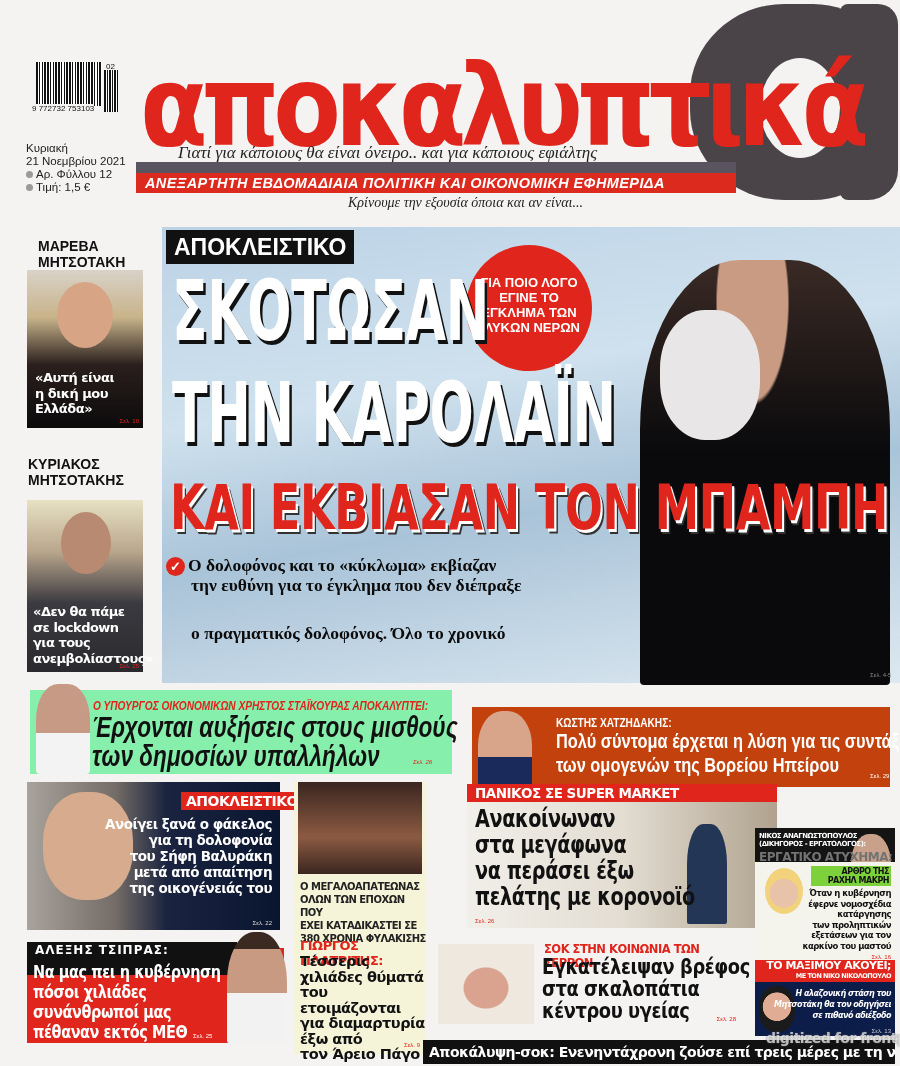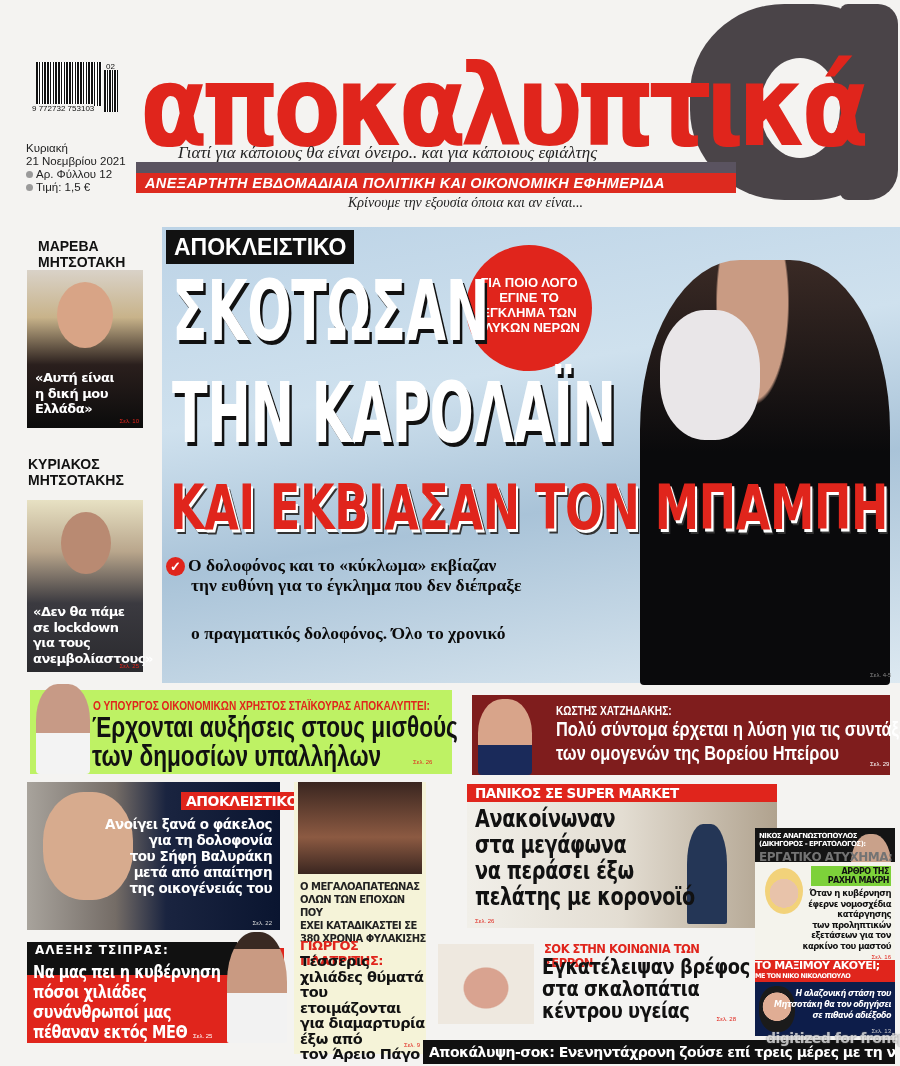--- a/index.html
+++ b/index.html
@@ -48,25 +48,25 @@
   .hero-baby { left: 660px; top: 310px; width: 100px; height: 130px; background: #e9e6e8; border-radius: 45%; }
   .excl-tag { left: 166px; top: 230px; background: #111; color:#fff; font-weight:bold; font-size: 23px; padding: 2px 8px; line-height: 30px; }
   .circle { left: 466px; top: 245px; width: 126px; height: 126px; border-radius:50%; background:#e0251c; color:#fff;
      text-align:center; font-size: 13px; line-height: 15px; padding-top: 30px; font-weight: bold; }
   .h1 { color:#fff; font-size: 84px; line-height: 78px; font-weight: bold; text-shadow: 4px 4px 0 #111; transform: scaleX(0.62); transform-origin:left top; white-space:nowrap; }
   .h1-red { color:#e0251c; font-size: 62px; line-height: 62px; font-weight: bold; text-shadow: 3px 3px 0 #fff, 5px 5px 0 #333; transform: scaleX(0.72); transform-origin:left top; white-space:nowrap; }
   .bullet { font-size: 17.5px; line-height: 18.5px; color:#0b0b0b; font-weight:bold; }
   .check { display:inline-block; width: 19px; height: 19px; border-radius:50%; background:#e0251c; color:#fff; font-size: 13px; text-align:center; line-height:19px; margin-right:3px; }
 
   
-  .story-box { background:#bef264; }
+  .story-box { background:#86efac;font-style:italic; }
   .kicker-red { color:#e0251c; font-weight:bold; }
   .h-cond { font-weight:bold; transform: scaleX(0.78); transform-origin:left top; white-space:nowrap; }
 
-  .blue-box { background: #7f1d1d; color:#fff; }
+  .blue-box { background: #c2410c; color:#fff;margin-top:12px; }
   .dark-box { background:#0c1b33; }
   .red-band { background:#e0251c; color:#fff; }
   .black-band { background:#111; color:#fff; }
 </style>
 </head>
 <body>
 
 <div class="abs barcode">
   <div class="barcode-bars"></div>
   <div class="barcode-addon"></div>
@@ -250,21 +250,21 @@
   <div class="abs kicker-red cond" style="left:112px;top:4px;font-size:11.5px;">ΣΟΚ ΣΤΗΝ ΚΟΙΝΩΝΙΑ ΤΩΝ ΣΕΡΡΩΝ</div>
   <div class="abs cond" style="left:110px;top:18px;font-size:21px;line-height:22px;color:#111;transform:scaleX(0.85);transform-origin:left top;white-space:nowrap;">
     <div>Εγκατέλειψαν βρέφος</div>
     <div>στα σκαλοπάτια</div>
     <div>κέντρου υγείας</div>
   </div>
   <span class="abs pg" style="right:8px;bottom:8px;">Σελ. 28</span>
 </div>
 
 <div class="abs" style="left:755px;top:960px;width:140px;height:76px;background:#0d1d4a;">
-  <div class="abs red-band cond" style="left:0;top:0;width:140px;height:22px;padding-right:4px;">
+  <div class="abs red-band cond" style="left:0;top:0;width:140px;height:22px;text-align:right;padding-right:4px;">
     <div style="font-size:11px;line-height:12px;">ΤΟ ΜΑΞΙΜΟΥ ΑΚΟΥΕΙ;</div>
     <div style="font-size:6.5px;line-height:8px;">ΜΕ ΤΟΝ ΝΙΚΟ ΝΙΚΟΛΟΠΟΥΛΟ</div>
   </div>
   <div class="abs" style="left:4px;top:26px;width:36px;height:46px;border-radius:45%;background:radial-gradient(circle at 50% 45%,#e0ad94 0 45%,#1b1b1b 47%);"></div>
   <div class="abs cond" style="right:4px;top:28px;text-align:right;font-size:8px;line-height:11px;color:#fff;font-style:italic;">
     <div>Η αλαζονική στάση του</div>
     <div>Μητσοτάκη θα τον οδηγήσει</div>
     <div>σε πιθανό αδιέξοδο</div>
   </div>
   <span class="abs pg" style="right:4px;bottom:2px;color:#ccc;">Σελ. 13</span>

